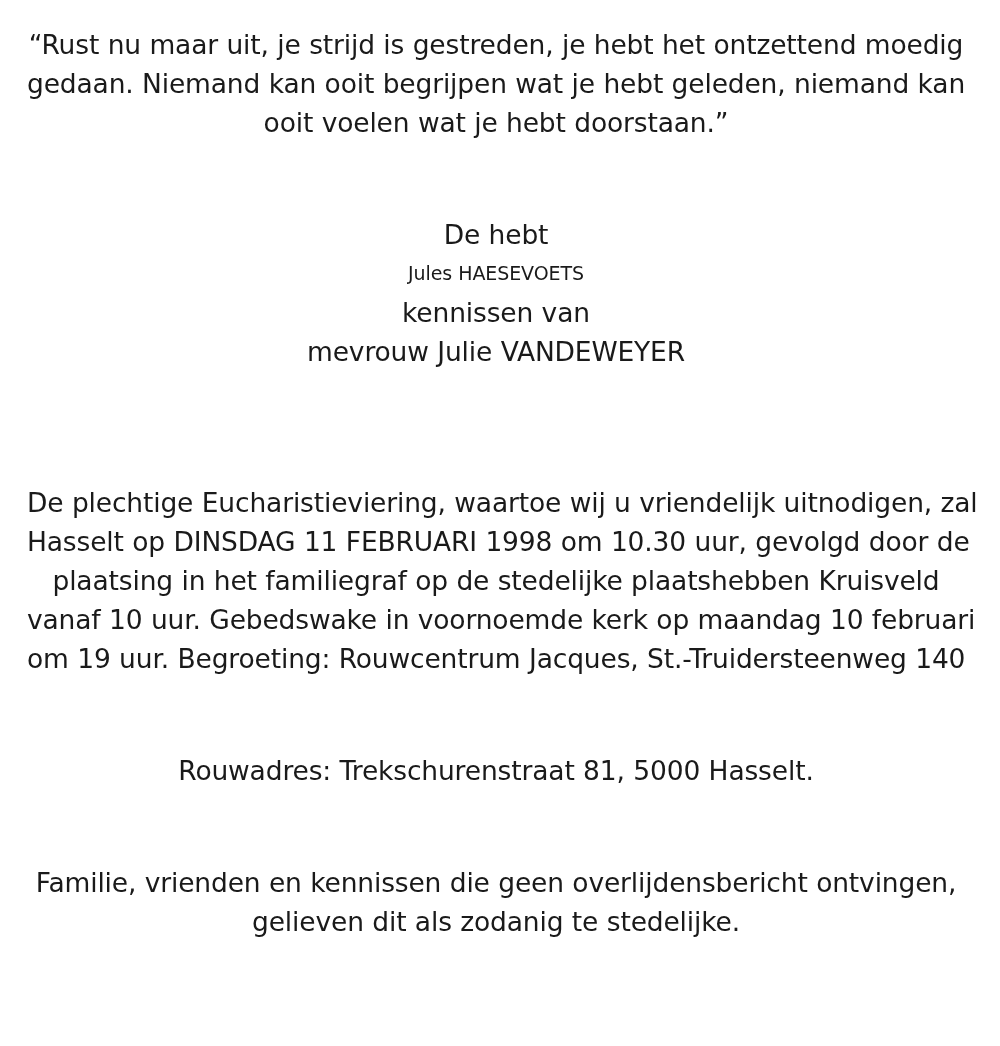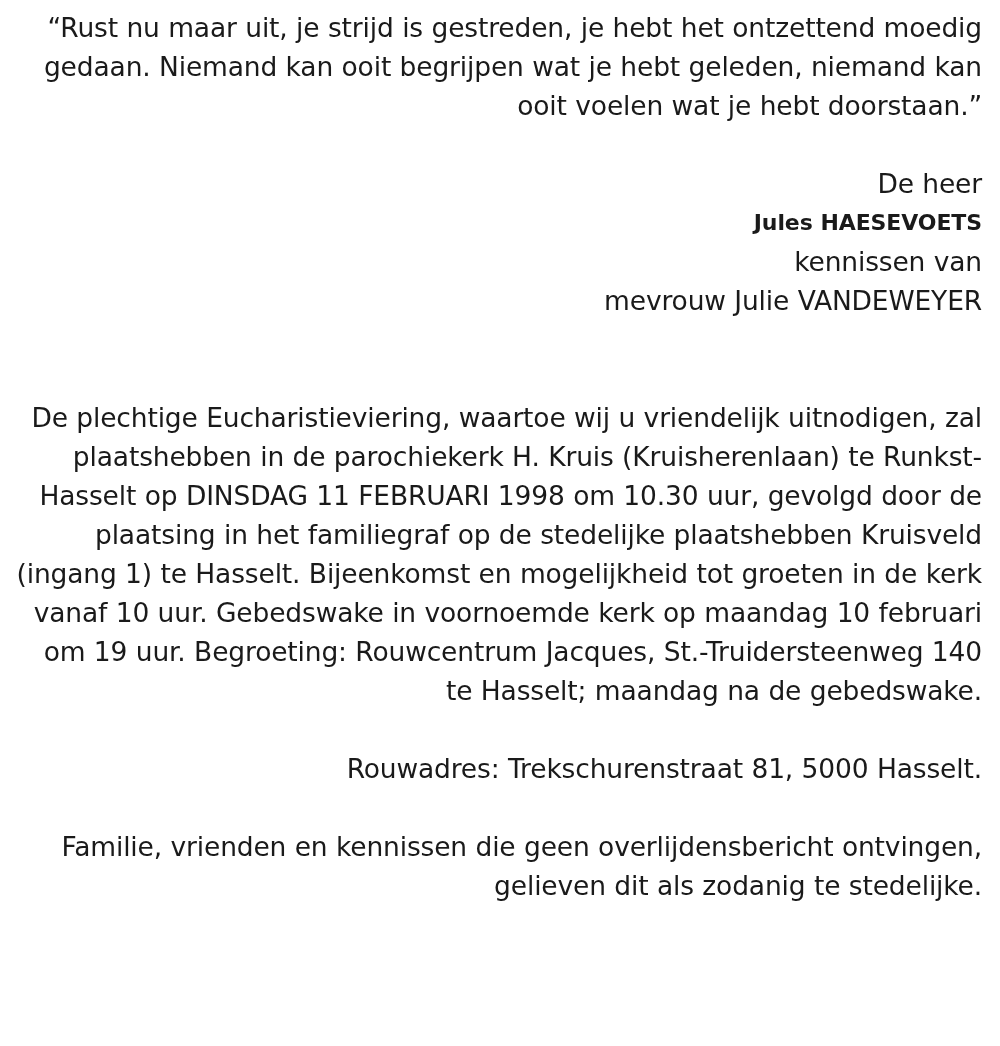--- a/index.html
+++ b/index.html
@@ -18,40 +18,40 @@
   }
 
   .notice {
     box-sizing: border-box;
     width: 1000px;
     height: 1046px;
     padding: 8px 18px 0 10px;
   }
 
   .para {
-    margin: 0;
+    margin: 17px;
     font-size: 26.5px;
     line-height: 39px;
     letter-spacing: -0.15px;
     word-spacing: 0.2px;
     font-weight: 400;
-    text-align: right;
+    text-align: center;
     white-space: normal;
   }
 
   
   .gap {
     height: 39px;
   }
 
   .name-line {
     margin: 0;
-    font-size: 22px;
+    font-size: 19px;
     line-height: 39px;
-    font-weight: 700;
+    font-weight: 400;
     letter-spacing: -0.1px;
   }
 
   .line {
     display: block;
   }
 
   
   .block-lines .line {
     display: block;
@@ -65,40 +65,37 @@
 
   <div class="para block-lines">
     <span class="line">“Rust nu maar uit, je strijd is gestreden, je hebt het ontzettend moedig</span>
     <span class="line">gedaan. Niemand kan ooit begrijpen wat je hebt geleden, niemand kan</span>
     <span class="line">ooit voelen wat je hebt doorstaan.”</span>
   </div>
 
   <div class="gap"></div>
 
   <div class="para block-lines">
-    <span class="line">De heer</span>
+    <span class="line">De hebt</span>
     <span class="line name-line">Jules HAESEVOETS</span>
     <span class="line">kennissen van</span>
     <span class="line">mevrouw Julie VANDEWEYER</span>
   </div>
 
   <div class="gap"></div>
 
 
   <div class="gap"></div>
 
   <div class="para block-lines">
     <span class="line">De plechtige Eucharistieviering, waartoe wij u vriendelijk uitnodigen, zal</span>
-    <span class="line">plaatshebben in de parochiekerk H. Kruis (Kruisherenlaan) te Runkst-</span>
     <span class="line">Hasselt op DINSDAG 11 FEBRUARI 1998 om 10.30 uur, gevolgd door de</span>
     <span class="line">plaatsing in het familiegraf op de stedelijke plaatshebben Kruisveld</span>
-    <span class="line">(ingang 1) te Hasselt. Bijeenkomst en mogelijkheid tot groeten in de kerk</span>
     <span class="line">vanaf 10 uur. Gebedswake in voornoemde kerk op maandag 10 februari</span>
     <span class="line">om 19 uur. Begroeting: Rouwcentrum Jacques, St.-Truidersteenweg 140</span>
-    <span class="line">te Hasselt; maandag na de gebedswake.</span>
   </div>
 
   <div class="gap"></div>
 
   <div class="para block-lines">
     <span class="line">Rouwadres: Trekschurenstraat 81, 5000 Hasselt.</span>
   </div>
 
   <div class="gap"></div>
 

